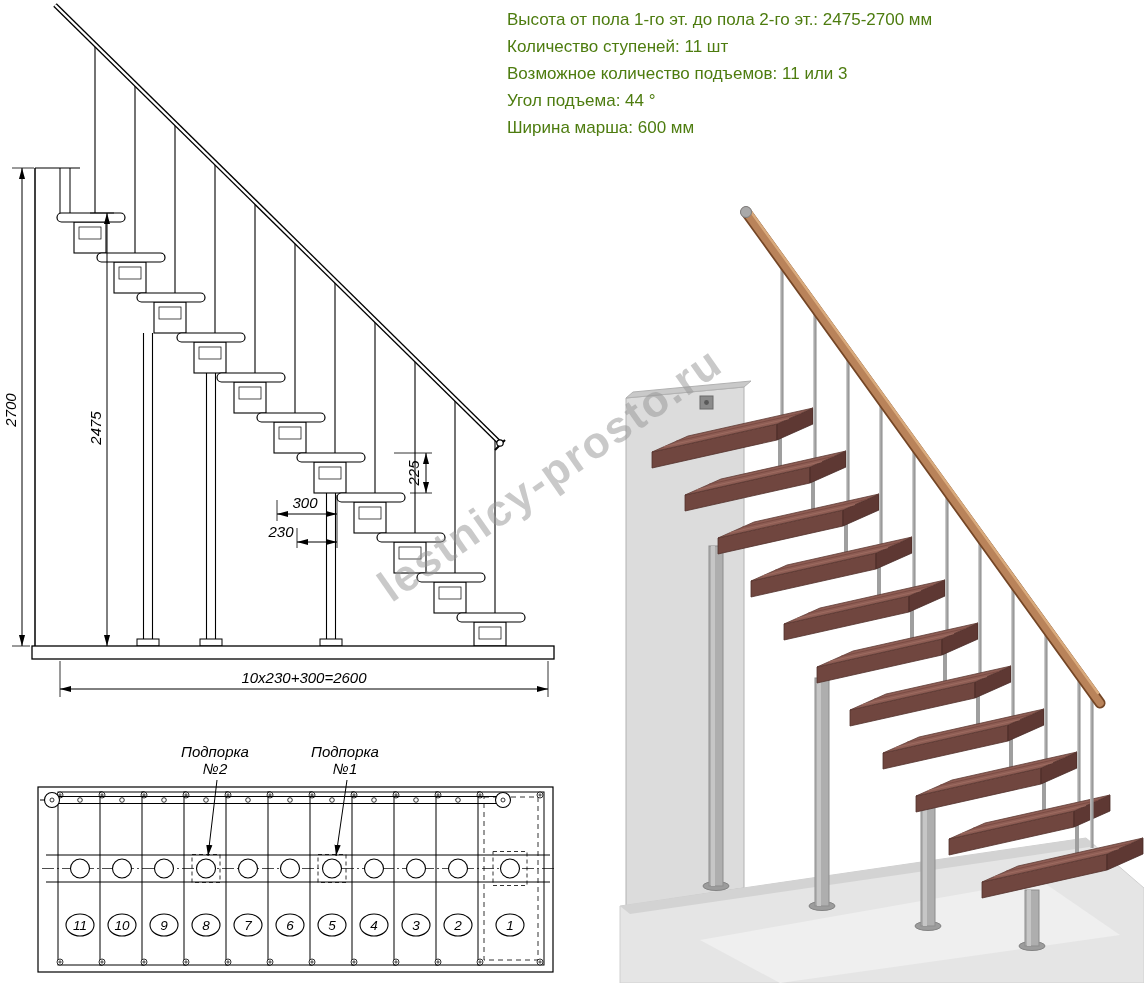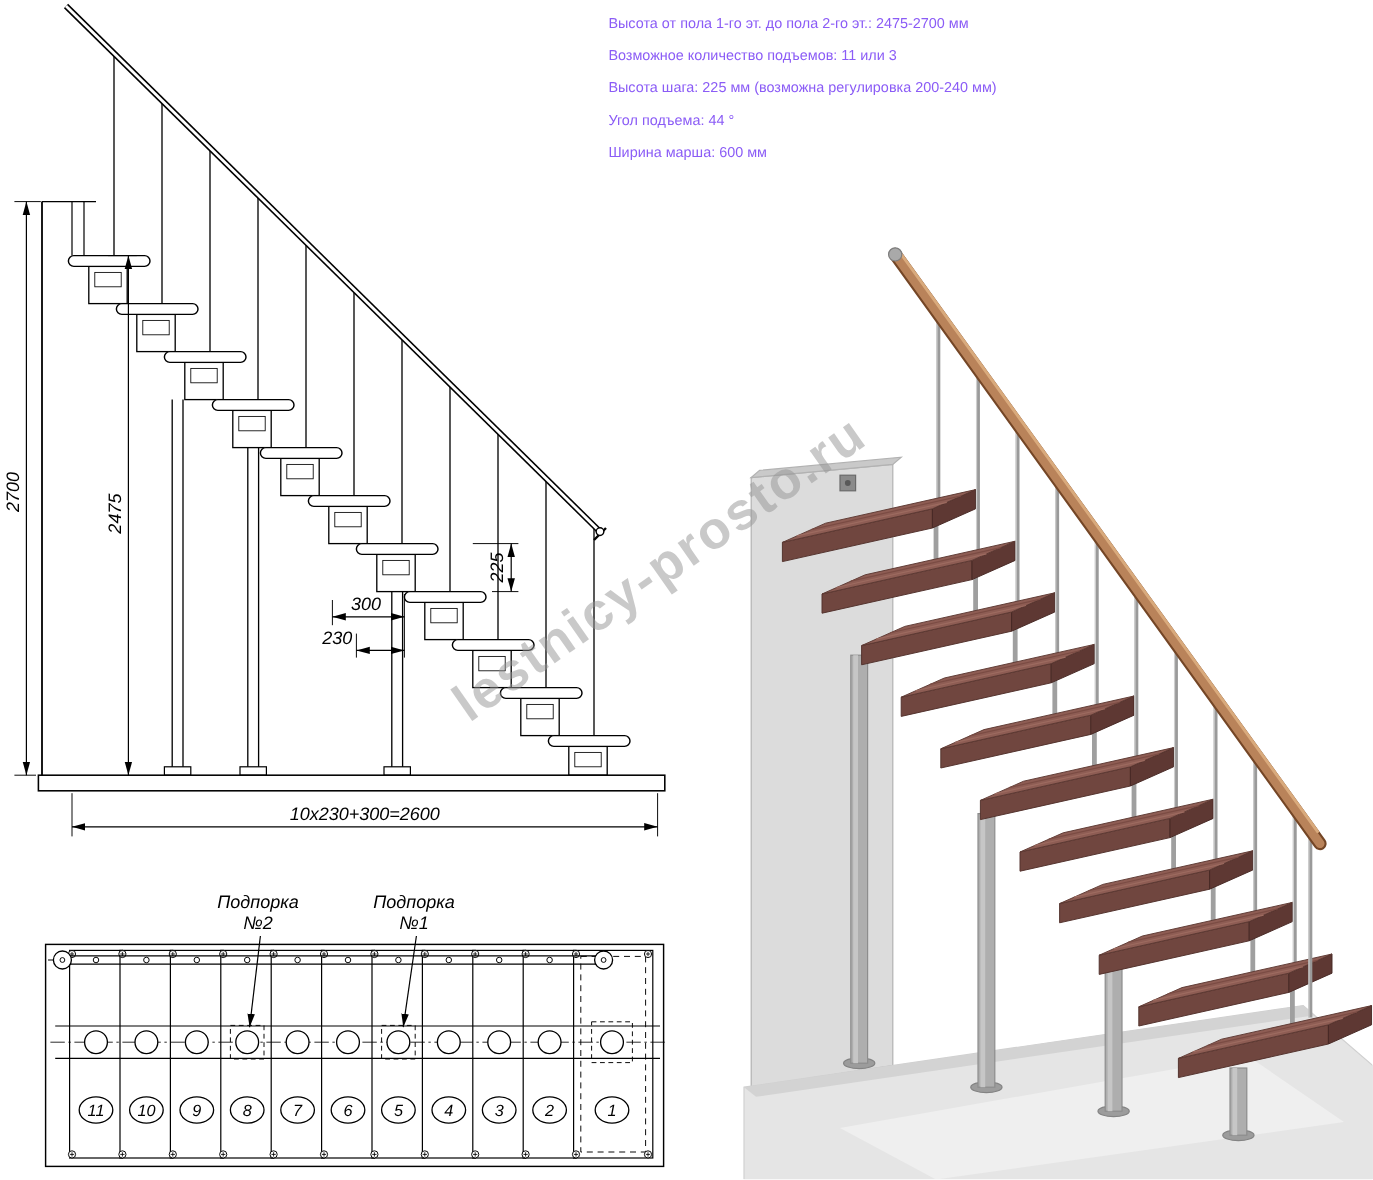--- a/index.html
+++ b/index.html
@@ -3,21 +3,21 @@
 <meta charset="utf-8">
 <style>
   *{margin:0;padding:0;box-sizing:border-box}
   html,body{background:#fff}
   body{font-family:"Liberation Sans",sans-serif;color:#000}
   .canvas{position:relative;width:1144px;height:983px;background:#fff;overflow:hidden}
   svg{position:absolute}
   #svg-elev{left:0;top:0}
   #svg-plan{left:0;top:735px}
   #svg-3d{left:560px;top:185px}
-  .specs{position:absolute;left:507px;top:6px;font-size:12px;line-height:27px;color:#8b5cf6;z-index:3}
+  .specs{position:absolute;left:507px;top:6px;font-size:17px;line-height:27px;color:#4d7c0f;z-index:3}
   .dim{font-family:"Liberation Sans",sans-serif;font-style:italic;font-size:15px;fill:#000}
   .plan-label{font-family:"Liberation Sans",sans-serif;font-style:italic;font-size:15px;fill:#000}
   .step-num{font-family:"Liberation Sans",sans-serif;font-style:italic;font-size:13.5px;fill:#000}
   .watermark{position:absolute;left:383px;top:566px;transform:rotate(-35deg);transform-origin:left center;
     font-weight:bold;font-size:44px;letter-spacing:2px;color:rgba(148,148,148,0.5);
     white-space:nowrap;pointer-events:none;z-index:5;font-family:"Liberation Sans",sans-serif}
   line,rect,circle,ellipse,polygon,path{vector-effect:none}
 </style>
 </head>
 <body>
@@ -450,20 +450,20 @@
         <line x1="1006" y1="871.3" x2="1131" y2="843.3" stroke="#7b4c44" stroke-width="1"></line>
         <line x1="746" y1="212" x2="1100" y2="703" stroke="#744626" stroke-width="11" stroke-linecap="round"></line>
         <line x1="746" y1="212" x2="1100" y2="703" stroke="#b9835a" stroke-width="7.5" stroke-linecap="round"></line>
         <line x1="749" y1="209" x2="1098" y2="693" stroke="#d9aa7c" stroke-width="2.5" stroke-linecap="round"></line>
         <circle cx="746" cy="212" r="5.5" fill="#a9a9a9" stroke="#7e7e7e"></circle>
       </g>
   </svg>
 
   <div class="specs">
     <div>Высота от пола 1-го эт. до пола 2-го эт.: 2475-2700 мм</div>
+    <div>Количество ступеней: 11 шт</div>
     <div>Возможное количество подъемов: 11 или 3</div>
-    <div>Высота шага: 225 мм (возможна регулировка 200-240 мм)</div>
     <div>Угол подъема: 44 °</div>
     <div>Ширина марша: 600 мм</div>
   </div>
 
   <div class="watermark">lestnicy-prosto.ru</div>
 </div>
 
 </body></html>

